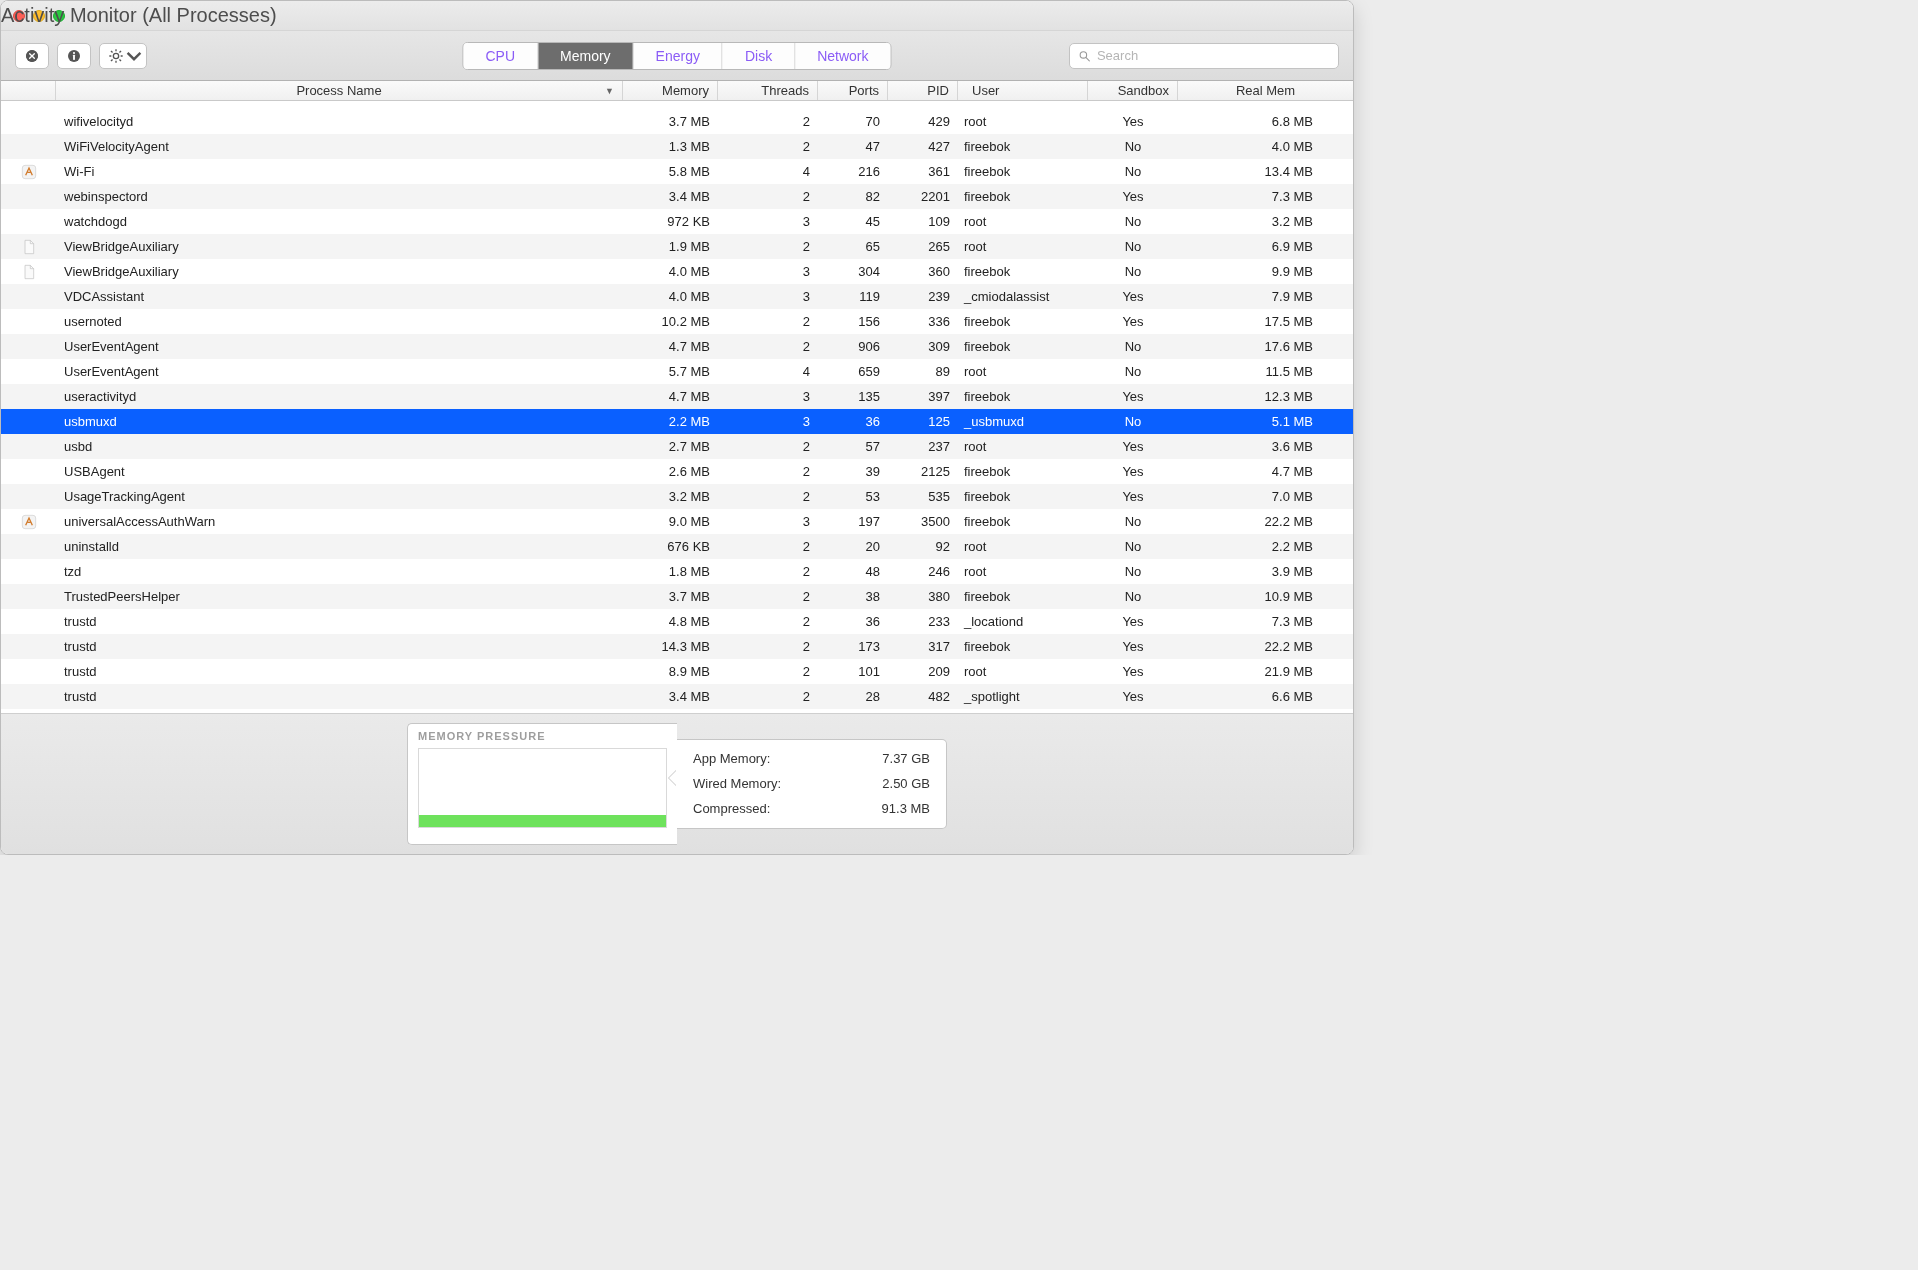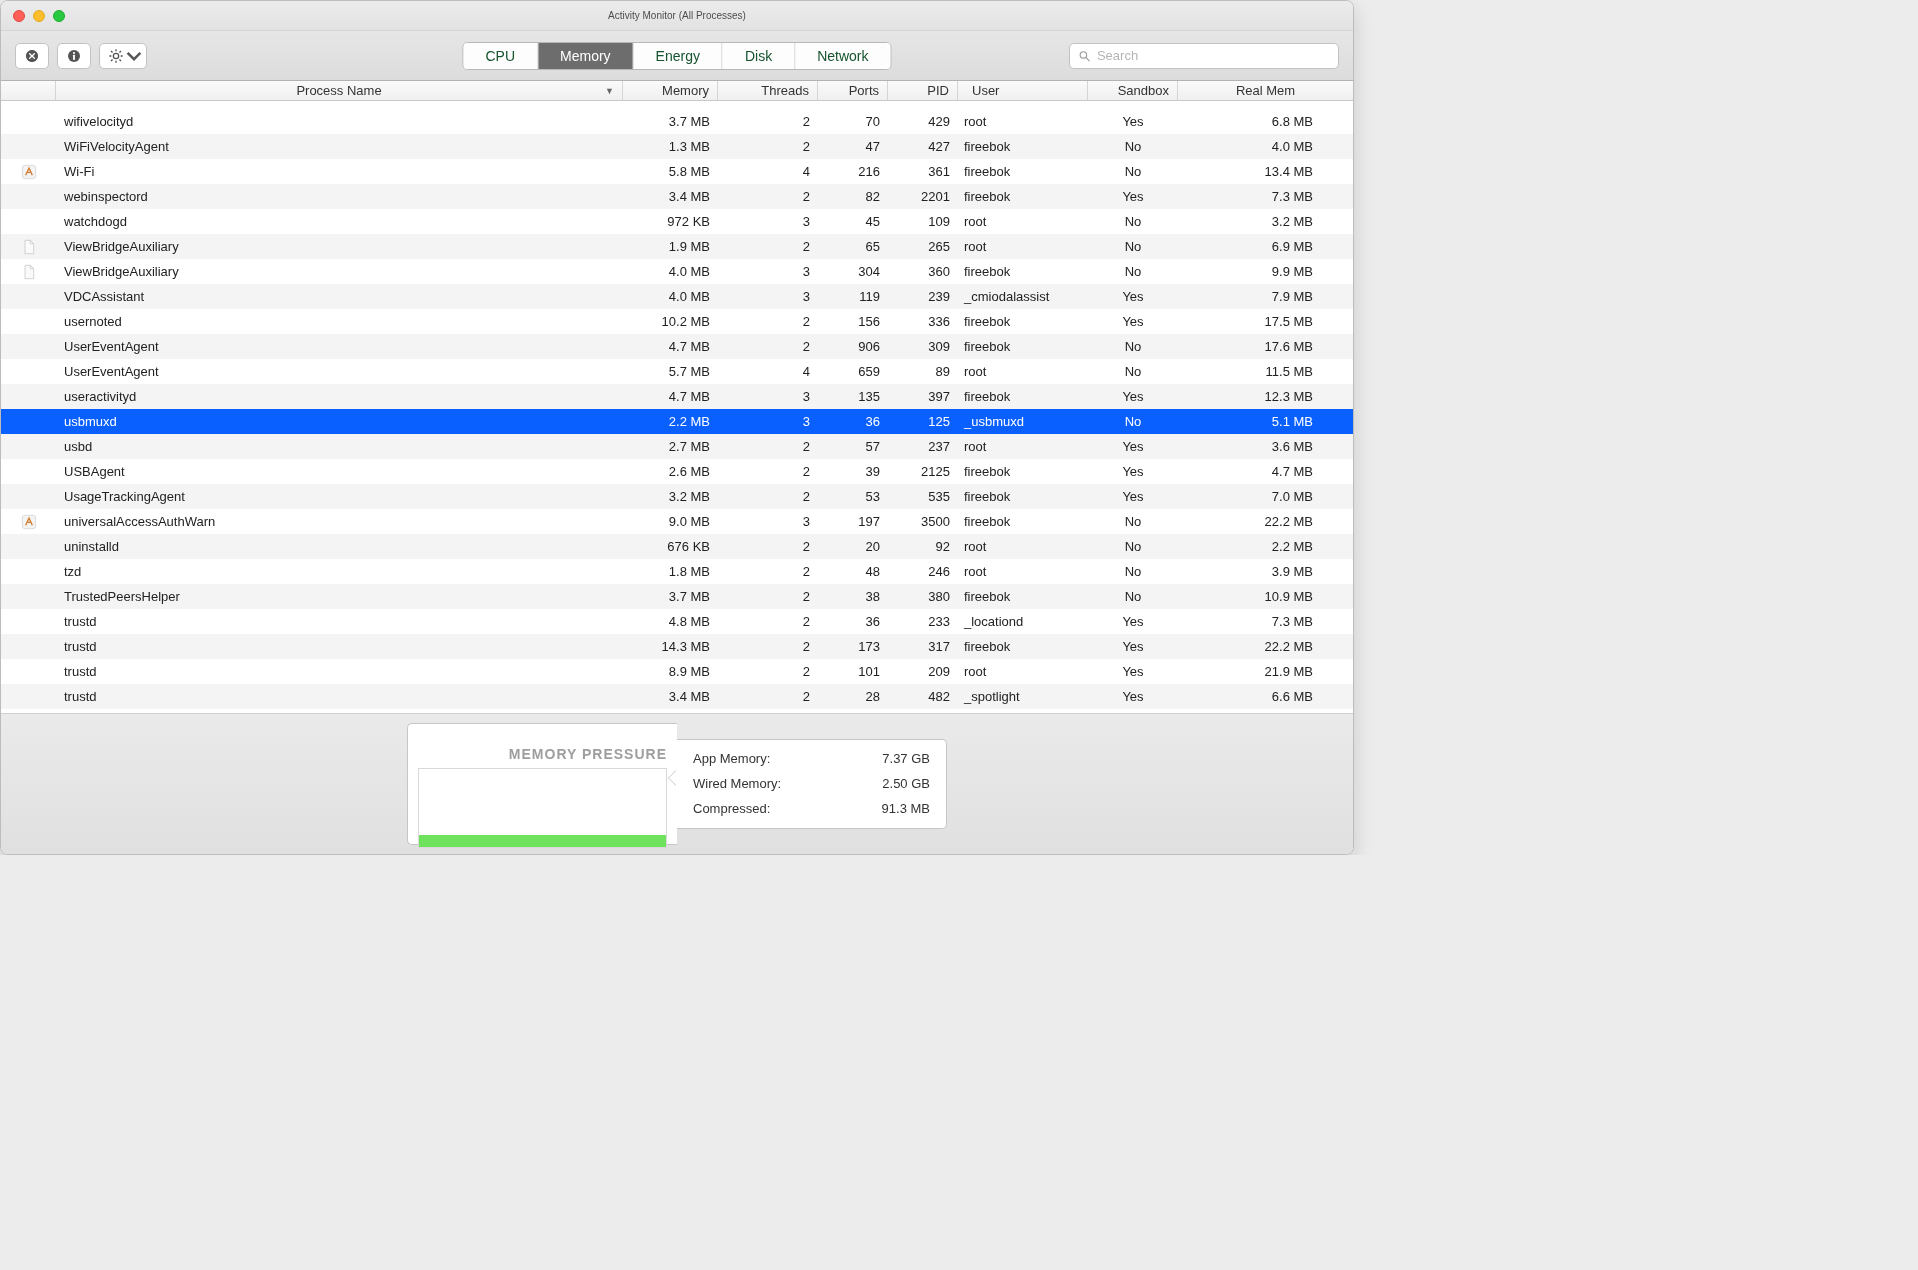--- a/index.html
+++ b/index.html
@@ -36,22 +36,21 @@
   .tl {
     width:12px; height:12px;
     border-radius:50%;
   }
   .tl.red    { background:#ff5f57; border:0.5px solid #e04b41; }
   .tl.yellow { background:#ffbd2e; border:0.5px solid #deac1f; }
   .tl.green  { background:#28c840; border:0.5px solid #1eac32; }
   .title {
     position:absolute;
     left:0; right:0;
-    text-align:center;
-    font-size:10px;
+    font-size:20px;
     color:#4d4d4d;
     pointer-events:none;
   }
 
   
   .toolbar {
     height:50px;
     background:linear-gradient(#e6e6e6,#dcdcdc);
     border-bottom:1px solid #b2b2b2;
     display:flex;
@@ -79,21 +78,21 @@
     transform:translateX(-50%);
     display:flex;
     border:1px solid #b8b8b8;
     border-radius:5px;
     overflow:hidden;
     background:#fff;
   }
   .seg-item {
     padding:5px 22px;
     font-size:14px;
-    color:#14532d;
+    color:#8b5cf6;
     border-right:1px solid #ccc;
     background:#fdfdfd;
   }
   .seg-item:last-child { border-right:none; }
   .seg-item.active {
     background:#6d6d6d;
     color:#fff;
   }
   .searchwrap {
     margin-left:auto;
@@ -198,26 +197,26 @@
     background:#fff;
     border:1px solid #c6c6c6;
     padding:6px 10px;
     font-size:13px;
     position:relative;
   }
   .panel.p1 { width:270px; border-radius:5px 0 0 5px; border-right:none; height:122px;}
   .panel.p2 { width:270px; height:122px;}
   .panel.p3 { width:270px; border-radius:0 5px 5px 0; border-left:none; height:90px; align-self:center; margin-top:0;}
   .mp-title {
-    text-align:right;
-    font-size:14px;
+    text-align:left;
+    font-size:11px;
     letter-spacing:1px;
     color:#9e9e9e;
     font-weight:600;
-    margin-top:16px;
+    margin-top:0;
     margin-bottom:6px;
   }
   .mp-graph {
     border:1px solid #d9d9d9;
     height:80px;
     position:relative;
     background:#fff;
   }
   .mp-bar {
     position:absolute;

